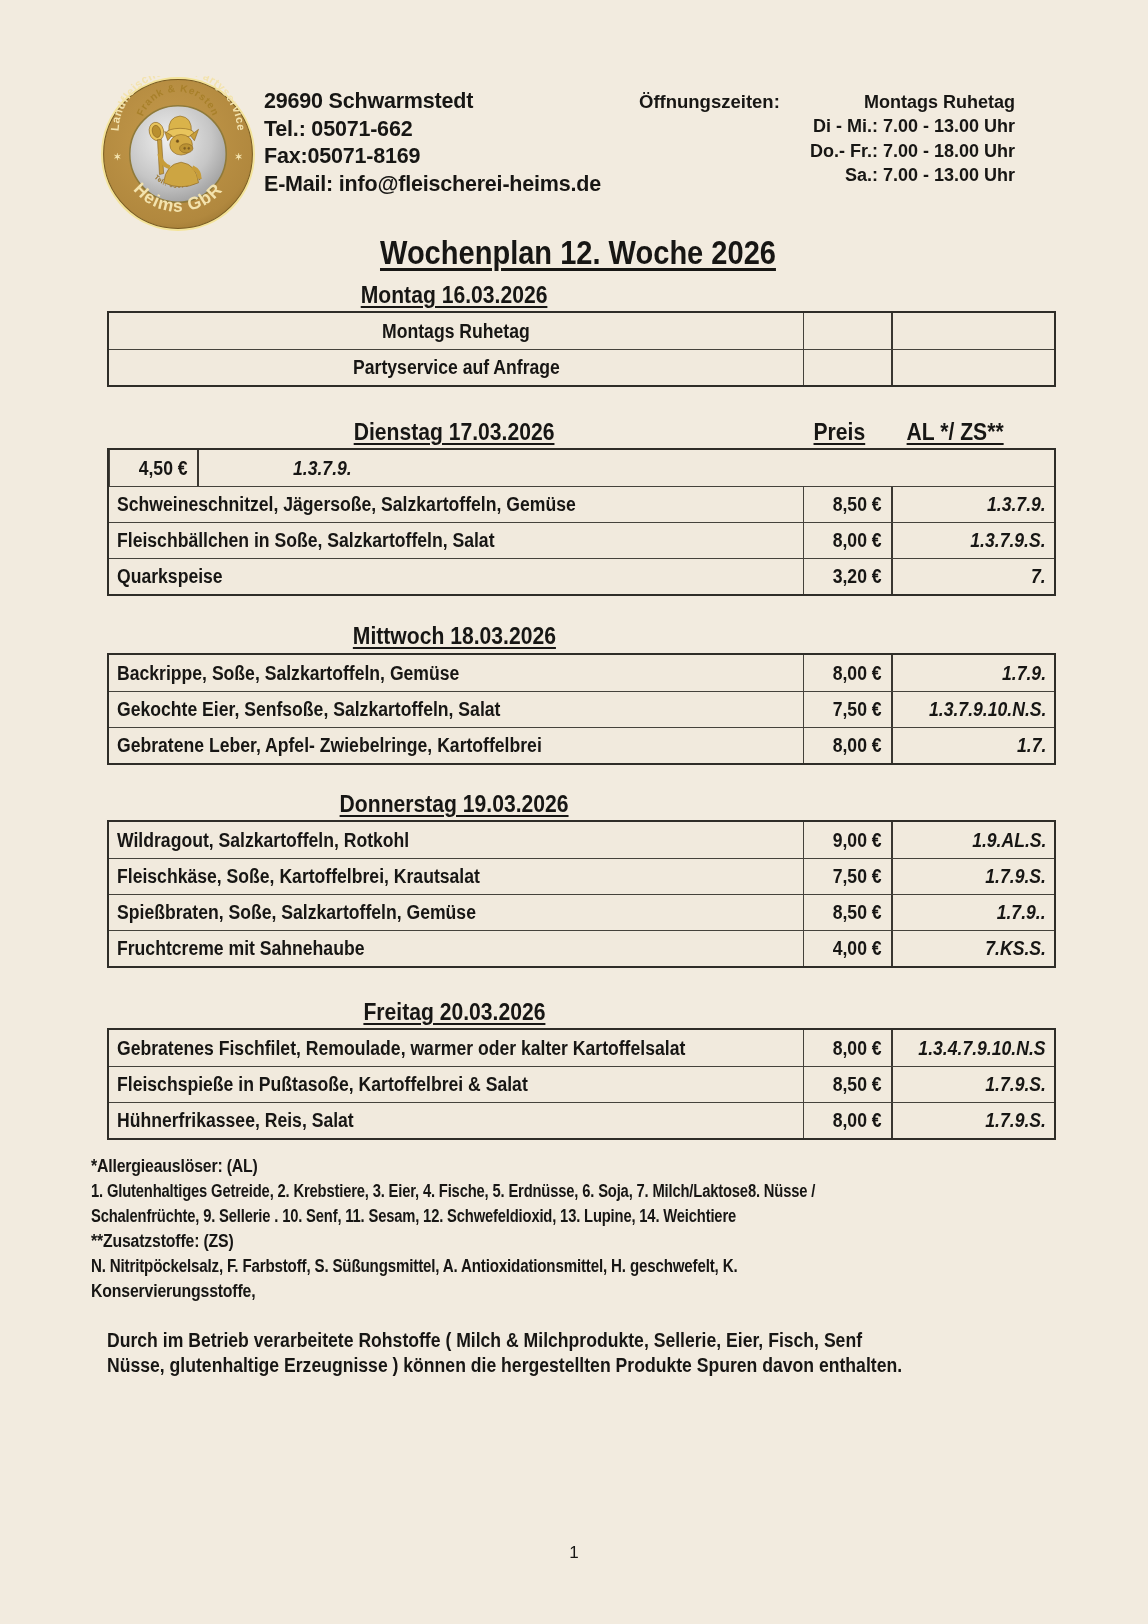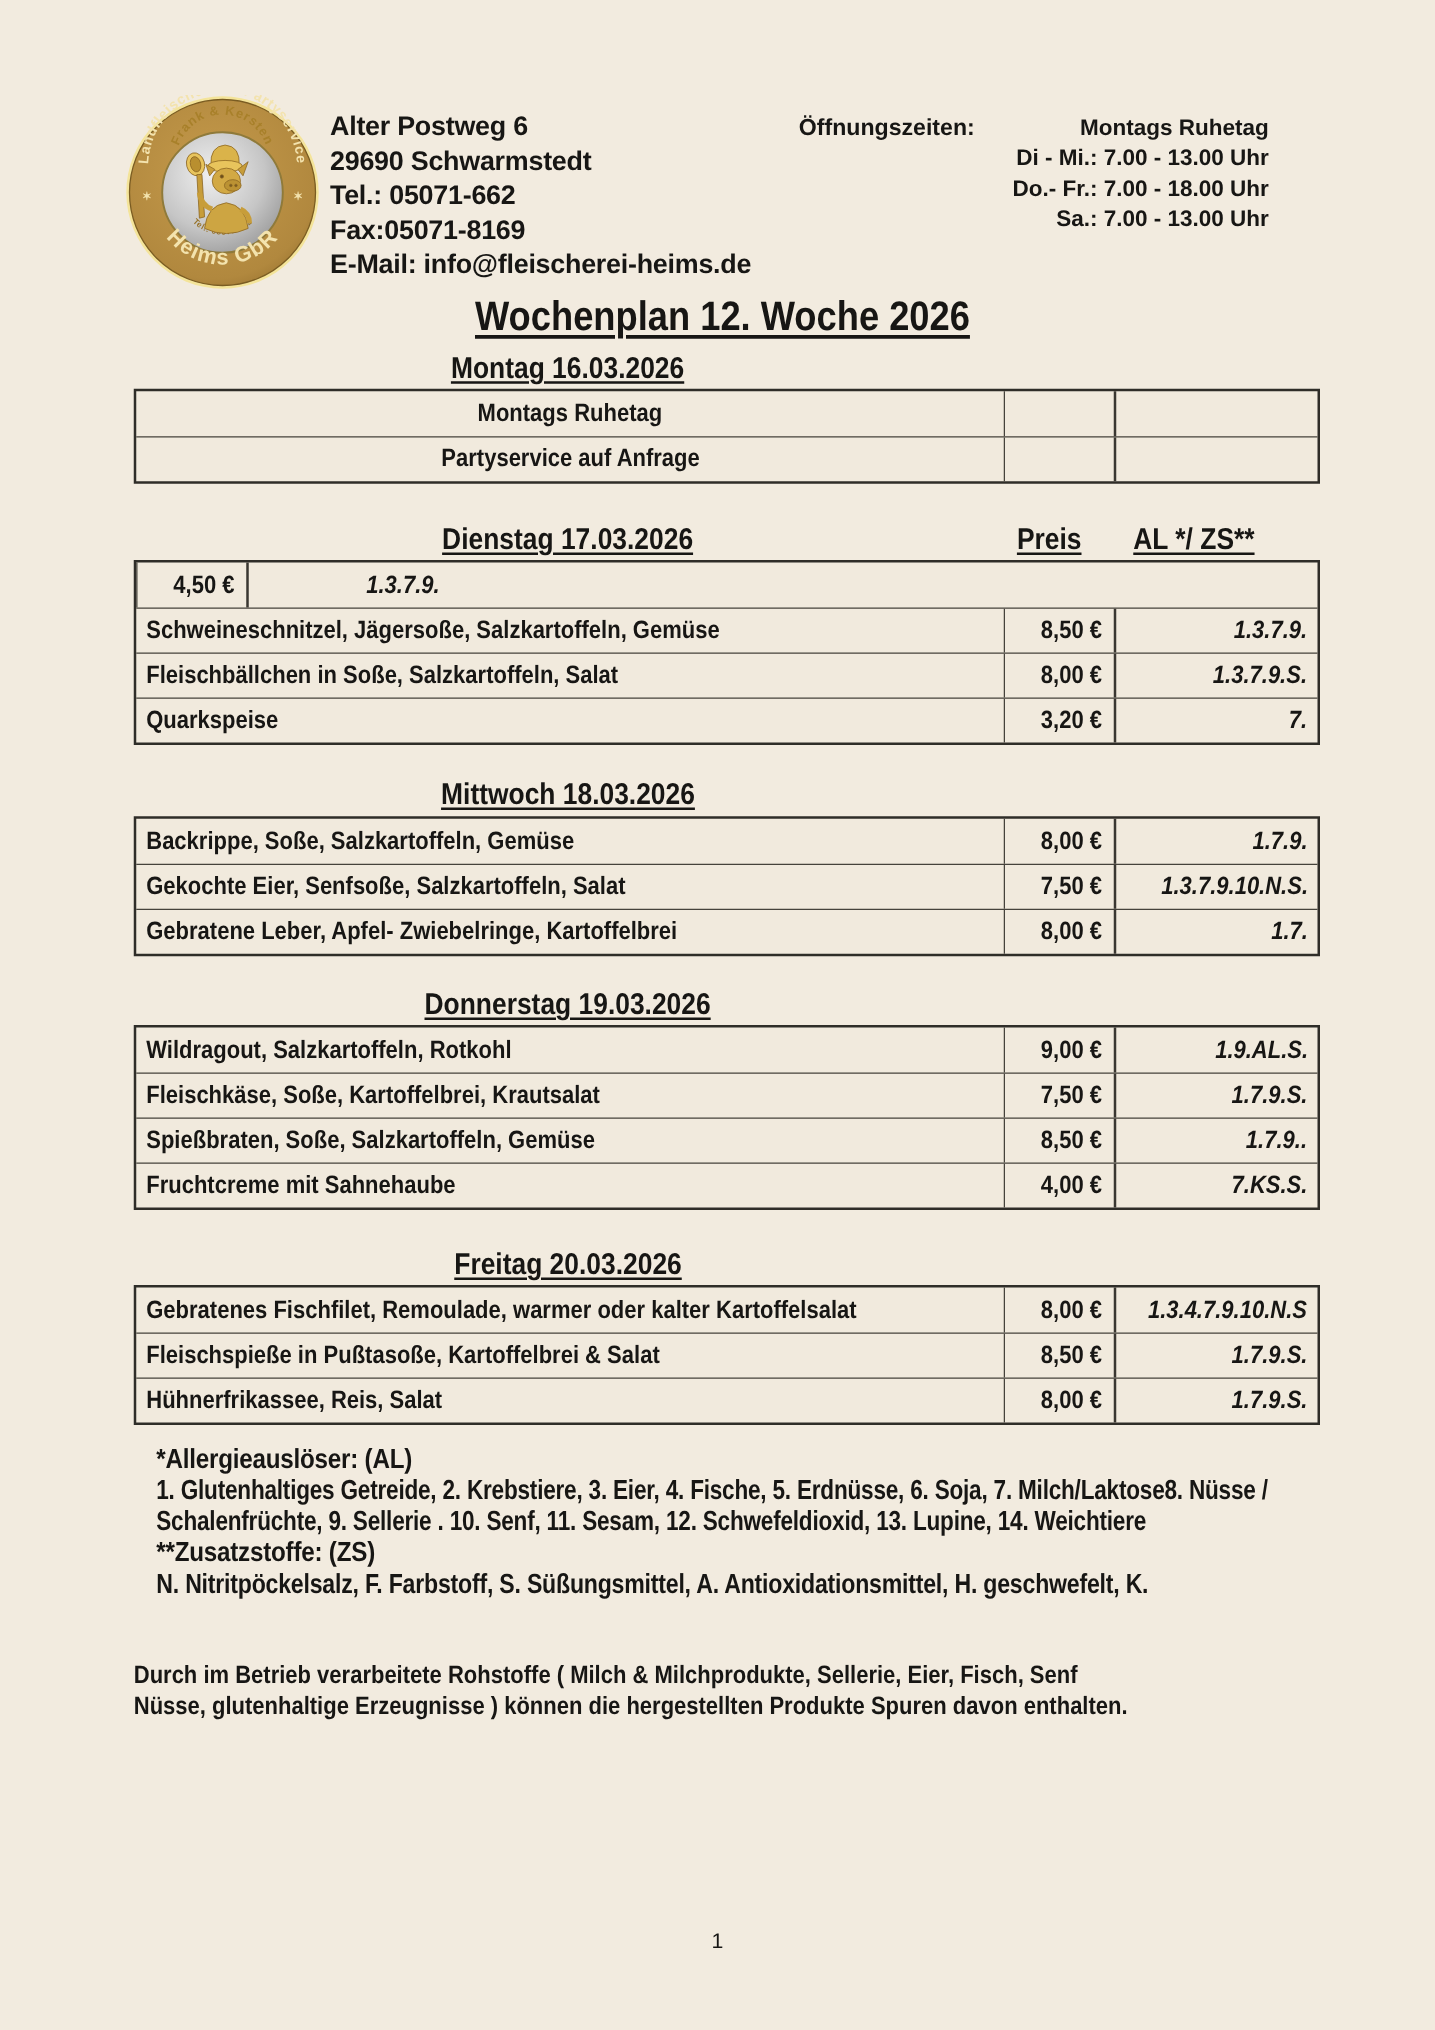--- a/index.html
+++ b/index.html
@@ -35,21 +35,21 @@
   .mrow   { display:flex; height:36px; align-items:center; border-top:1.5px solid #45423b; }
   .mrow:first-child { border-top:none; }
   .c-dish  { flex:1; font-size:20px; padding-left:8px; overflow:hidden; }
   .c-dish.center { text-align:center; padding-left:0; }
   .c-price { width:88px;  align-self:stretch; display:flex; align-items:center; justify-content:flex-end;
              border-left:1.5px solid #45423b; font-size:20px; padding-right:9px; }
   .c-al    { width:163px; align-self:stretch; display:flex; align-items:center; justify-content:flex-end;
              border-left:2px solid #3a3731; font-size:20px; padding-right:8px;font-style:italic; }
 
   
-  .footnotes { position:absolute; left:125px; top:1154px; width:960px; font-size:22px; line-height:25px; letter-spacing:-0.2px; }
+  .footnotes { position:absolute; left:91px; top:1154px; width:960px; font-size:18px; line-height:25px; letter-spacing:-0.2px; }
   .traces    { position:absolute; left:107px; top:1328px; width:960px; font-size:20px;  line-height:25px; }
   .pagenum   { position:absolute; left:0; top:1543px; width:1148px; text-align:center; font-size:17px; font-weight:normal; }
 </style>
 </head>
 <body>
 
 <div class="page">
 
   <svg class="logo" viewBox="0 0 152 152">
     <defs>
@@ -99,21 +99,20 @@
       <circle cx="82.5" cy="70.5" r="1" fill="#7a5c22"></circle>
       <circle cx="86.5" cy="70.5" r="1" fill="#7a5c22"></circle>
       <circle cx="75.5" cy="63.5" r="1.3" fill="#6b4e1d"></circle>
       <path d="M62 104 Q64 86 79 84 Q94 86 96 104 Q79 112 62 104 Z" fill="#cda542"></path>
       <path d="M68 89 Q59 86 58 76" stroke="#c79d3a" stroke-width="4" fill="none"></path>
       <path d="M90 89 Q97 92 97 100" stroke="#c79d3a" stroke-width="4" fill="none"></path>
     </g>
   </svg>
 
   <div class="address">
-    <div>Alter Postweg 6</div>
     <div>29690 Schwarmstedt</div>
     <div>Tel.: 05071-662</div>
     <div>Fax:05071-8169</div>
     <div>E-Mail: info@fleischerei-heims.de</div>
   </div>
 
   <div class="hours-label">Öffnungszeiten:</div>
   <div class="hours">
     <div>Montags Ruhetag</div>
     <div>Di - Mi.: 7.00 - 13.00 Uhr</div>
@@ -297,20 +296,21 @@
         </div>
     </div>
   </div>
 
   <div class="footnotes">
     <div><span class="cx cxl">*Allergieauslöser: (AL)</span></div>
     <div><span class="cx cxl" style="transform:scaleX(0.82)">1. Glutenhaltiges Getreide, 2. Krebstiere, 3. Eier, 4. Fische, 5. Erdnüsse, 6. Soja, 7. Milch/Laktose8. Nüsse /</span></div>
     <div><span class="cx cxl" style="transform:scaleX(0.82)">Schalenfrüchte, 9. Sellerie . 10. Senf, 11. Sesam, 12. Schwefeldioxid, 13. Lupine,  14. Weichtiere</span></div>
     <div><span class="cx cxl">**Zusatzstoffe: (ZS)</span></div>
     <div><span class="cx cxl" style="transform:scaleX(0.84)">N. Nitritpöckelsalz, F. Farbstoff, S. Süßungsmittel, A. Antioxidationsmittel, H. geschwefelt,  K.</span></div>
+    <div><span class="cx cxl">Konservierungsstoffe,</span></div>
   </div>
   <div class="traces">
     <div><span class="cx cxl">Durch im Betrieb verarbeitete Rohstoffe ( Milch &amp; Milchprodukte, Sellerie, Eier, Fisch, Senf</span></div>
     <div><span class="cx cxl">Nüsse, glutenhaltige Erzeugnisse ) können die hergestellten Produkte Spuren davon enthalten.</span></div>
   </div>
 
   <div class="pagenum">1</div>
 </div>
 
 </body></html>

